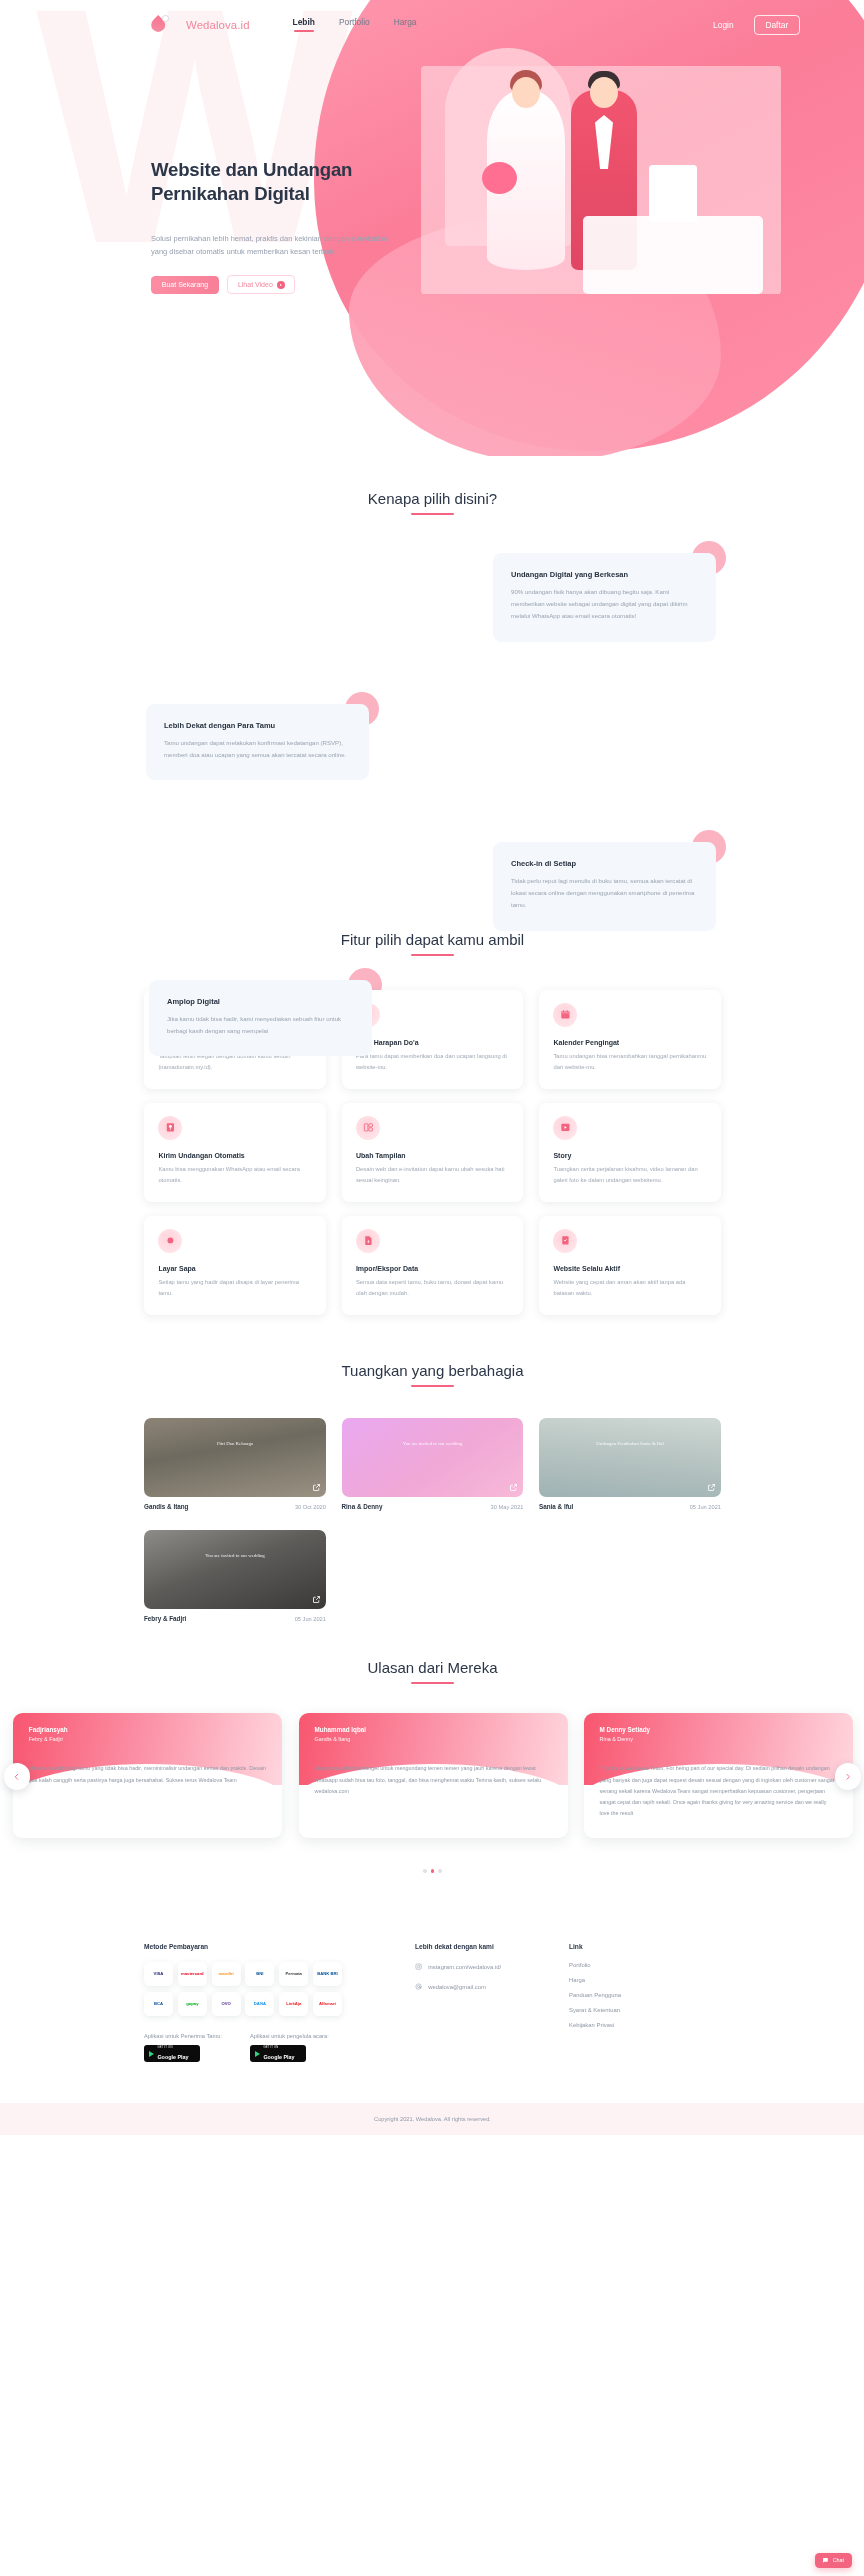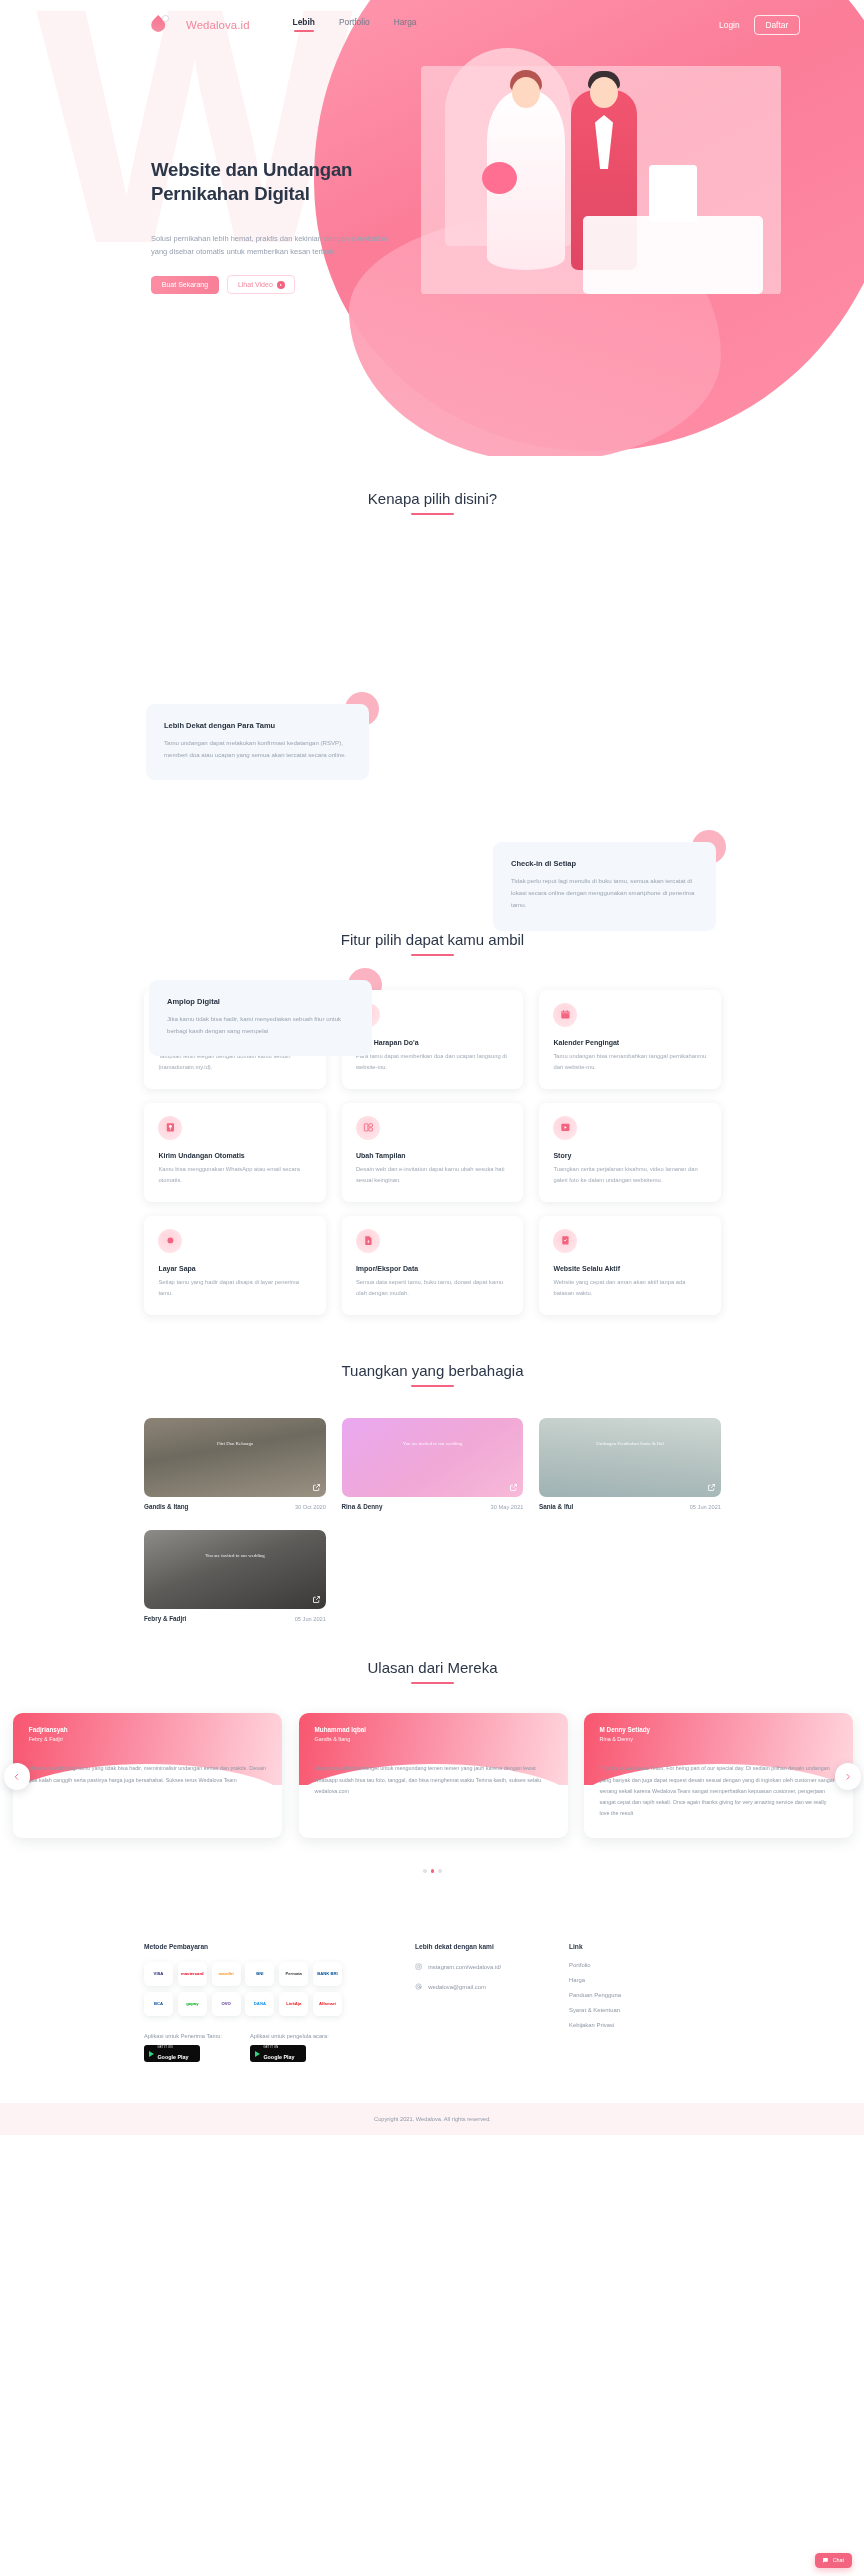--- a/index.html
+++ b/index.html
@@ -58,21 +58,21 @@
   .logo { display:flex; align-items:center; gap:17px; }
   .logo-mark { width:18px; height:19px; position:relative; }
   .logo-mark .drop { position:absolute; left:0; top:2.4px; width:14.4px; height:14.4px;
      background: linear-gradient(150deg,#f9748f,#f48fa5); border-radius: 0 50% 50% 50%; transform: rotate(45deg); }
   .logo-mark .ring { position:absolute; right:0; top:0; width:6.6px; height:6.6px; border:1.2px solid #d9d9e0; border-radius:50%; background:#fff; }
   .logo-text { font-size:11.4px; color:#f2879c; letter-spacing:0.1px; font-weight:400; }
   .nav-links { display:flex; align-items:center; gap:24px; margin-left:43px; }
   .nav-link { font-size:8.4px; color:#6f7a8b; text-decoration:none; position:relative; padding-bottom:4.8px; cursor:pointer;}
   .nav-link.active { color:#27323f; font-weight:700; }
   .nav-link.active::after { content:""; position:absolute; left:1.2px; right:1.2px; bottom:0; height:1.8px; background:#f2647f; border-radius:1.8px;}
-  .nav-right { margin-left:auto; display:flex; align-items:center; gap:14px; }
+  .nav-right { margin-left:auto; display:flex; align-items:center; gap:20px; }
   .btn-login { font-size:8.4px; color:#ffffff; text-decoration:none; cursor:pointer; }
   .btn-daftar { font-size:8.4px; color:#ffffff; border:0.9px solid rgba(255,255,255,.85); border-radius:4.2px; padding:4.2px 10.8px; cursor:pointer; background:transparent; }
 
   .hero-copy { position:relative; z-index:4; margin: 118px 0 0 151px; width: 258px; }
   .hero-title { font-size:18.6px; line-height:1.28; font-weight:800; color:#2b3648; letter-spacing:-0.2px;}
   .hero-sub { margin-top:26px; font-size:7.5px; line-height:1.85; color:#97a1b0; width:240px;}
   .hero-btns { margin-top:15.6px; display:flex; align-items:center; gap:8.4px;}
   .btn-primary { background:linear-gradient(95deg,#fb8da3,#f87f98); color:#fff; border:none; font-size:7px; padding:5.4px 10.8px; border-radius:4.2px; cursor:pointer; }
   .btn-ghost { background:#fff; color:#f2879c; border:0.6px solid #ffd4de; font-size:7px; padding:4.8px 9.6px; border-radius:4.2px; cursor:pointer; display:flex; align-items:center; gap:4.2px;}
   .play-dot { width:7.8px; height:7.8px; border-radius:50%; background:#f2647f; display:inline-flex; align-items:center; justify-content:center;}
@@ -222,20 +222,25 @@
       </div>
     </div>
   </div>
 
   <section class="why">
     <div class="sec-head">
       <div class="sec-title">Kenapa pilih disini?</div>
       <div class="sec-rule"></div>
     </div>
     <div class="why-list">
+      <div class="why-card why-1">
+        <span class="blob"></span>
+        <h3>Undangan Digital yang Berkesan</h3>
+        <p>90% undangan fisik hanya akan dibuang begitu saja. Kami memberikan website sebagai undangan digital yang dapat dikirim melalui WhatsApp atau email secara otomatis!</p>
+      </div>
       <div class="why-card why-2">
         <span class="blob"></span>
         <h3>Lebih Dekat dengan Para Tamu</h3>
         <p>Tamu undangan dapat melakukan konfirmasi kedatangan (RSVP), memberi doa atau ucapan yang semua akan tercatat secara online.</p>
       </div>
       <div class="why-card why-3">
         <span class="blob"></span>
         <h3>Check-in di Setiap</h3>
         <p>Tidak perlu repot lagi menulis di buku tamu, semua akan tercatat di lokasi secara online dengan menggunakan smartphone di penerima tamu.</p>
       </div>

